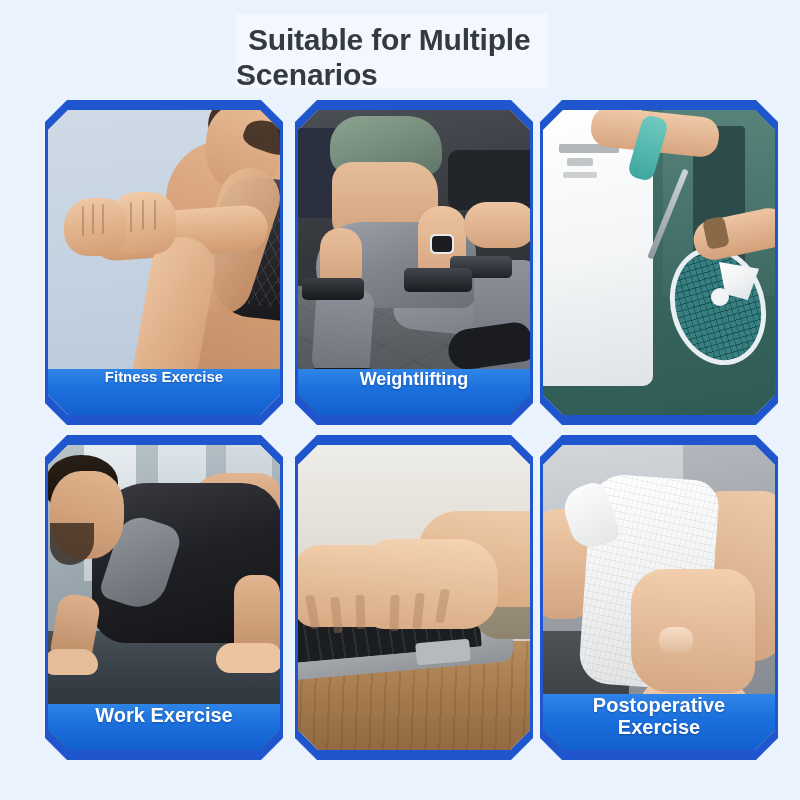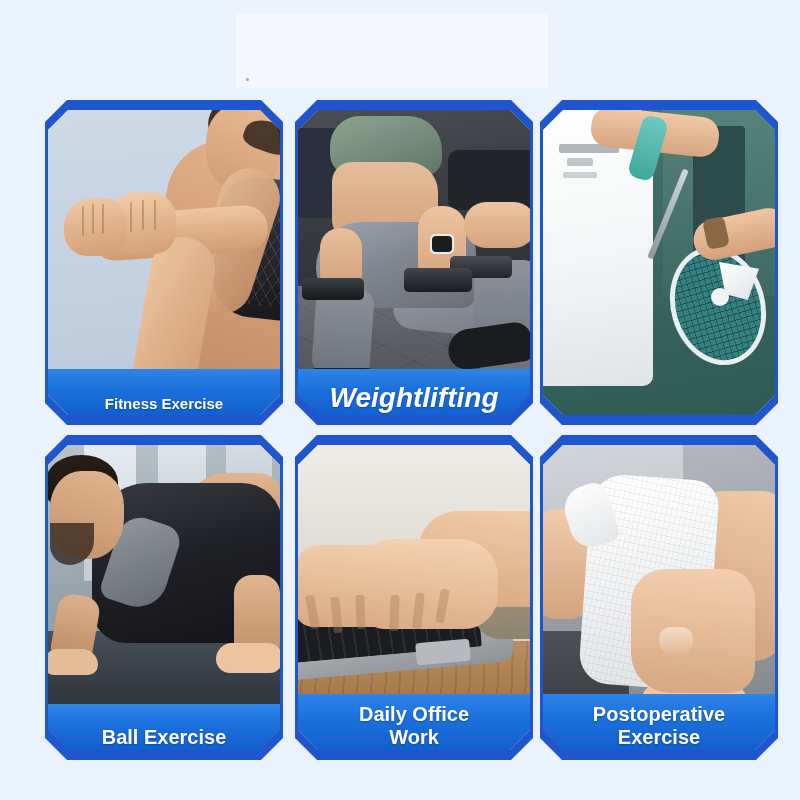--- a/index.html
+++ b/index.html
@@ -91,38 +91,38 @@
     overflow: hidden;
   }
 
   
   .label-band {
     position: absolute;
     left: 0; right: 0; bottom: 0;
     height: 46px;
     background: linear-gradient(180deg, #2f84e8 0%, #1b6fdc 45%, #1360cf 100%);
     display: flex;
-    align-items: flex-end;
+    align-items: flex-start;
     justify-content: center;
     padding-bottom: 2px;
     box-sizing: border-box;
   }
   .label-band.tall { height: 56px; }
   .label-text {
     color: #ffffff;
     font-weight: bold;
     text-align: center;
     line-height: 1.12;
     text-shadow: 0 1px 2px rgba(0,0,0,0.28);
     white-space: pre-line;
     padding: 0 6px;
   }
   .sz-sm { font-size: 15px; }
   .sz-md { font-size: 20px; }
-  .sz-lg { font-size: 28px; font-style: italic; }
+  .sz-lg { font-size: 18px; }
 
   
   .ph { position:absolute; inset:0; }
   .sh { position:absolute; }
 
   
   .p1 { background: linear-gradient(175deg,#cfdae6 0%,#c3d1e0 55%,#b9c8da 100%); }
   .p1 .torso {
     left:118px; top:30px; width:140px; height:280px;
     background: linear-gradient(200deg,#e4b48e 0%,#d49f77 45%,#bd8761 100%);
@@ -404,20 +404,22 @@
   .p6 .handC { left:88px; top:124px; width:124px; height:124px; background: linear-gradient(185deg,#f3d0b0,#d5a782); border-radius: 34px 30px 26px 40px; }
   .p6 .handC2 { left:150px; top:46px; width:90px; height:170px; background: linear-gradient(200deg,#eecbaa,#cf9f7b); border-radius: 30px 20px 28px 34px; }
   .p6 .nail { left:116px; top:182px; width:34px; height:26px; background: linear-gradient(180deg,#f6ddc6,#e0bb9b); border-radius: 12px 12px 10px 10px; }
   .p6 .forearm { left:96px; top:236px; width:110px; height:80px; background: linear-gradient(180deg,#f0cbab,#d5a782); border-radius: 26px 26px 10px 10px; }
 </style>
 </head>
 <body>
 
 <div class="title-wrap">
   <div class="title-plate"></div>
+  <div class="title-text">Suitable for Multiple
+Scenarios</div>
   <div class="title-dot"></div>
 </div>
 
 <div class="grid">
 
   <div class="card">
     <div class="card-inner">
       <div class="photo ph p1">
         <div class="sh torso"></div>
         <div class="sh hair"></div>
@@ -507,21 +509,21 @@
         <div class="sh stripe"></div>
         <div class="sh hair"></div>
         <div class="sh head"></div>
         <div class="sh beard"></div>
         <div class="sh armR"></div>
         <div class="sh armL"></div>
         <div class="sh handR"></div>
         <div class="sh handL"></div>
       </div>
       <div class="label-band">
-        <span class="label-text sz-md">Ball Exercise</span>
+        <span class="label-text sz-md">Work Exercise</span>
       </div>
     </div>
   </div>
 
   <div class="card">
     <div class="card-inner">
       <div class="photo ph p5">
         <div class="sh blur"></div>
         <div class="sh desk"></div>
         <div class="sh deskgrain"></div>
@@ -532,24 +534,20 @@
         <div class="sh armR"></div>
         <div class="sh handR"></div>
         <div class="sh handL"></div>
         <div class="sh f" style="left:10px;top:150px;width:9px;height:34px;transform:rotate(-10deg);"></div>
         <div class="sh f" style="left:34px;top:152px;width:9px;height:36px;transform:rotate(-6deg);"></div>
         <div class="sh f" style="left:58px;top:150px;width:9px;height:34px;transform:rotate(-2deg);"></div>
         <div class="sh f" style="left:92px;top:150px;width:9px;height:36px;transform:rotate(2deg);"></div>
         <div class="sh f" style="left:116px;top:148px;width:9px;height:36px;transform:rotate(6deg);"></div>
         <div class="sh f" style="left:140px;top:144px;width:9px;height:34px;transform:rotate(10deg);"></div>
       </div>
-      <div class="label-band tall">
-        <span class="label-text sz-md">Daily Office
-Work</span>
-      </div>
     </div>
   </div>
 
   <div class="card">
     <div class="card-inner">
       <div class="photo ph p6">
         <div class="sh coat"></div>
         <div class="sh dark"></div>
         <div class="sh handC2"></div>
         <div class="sh fingers"></div>

